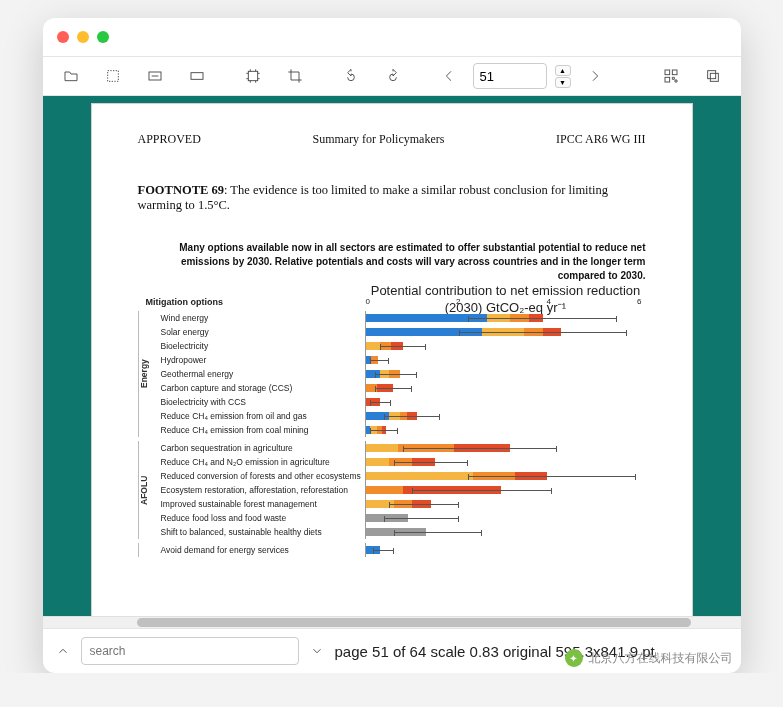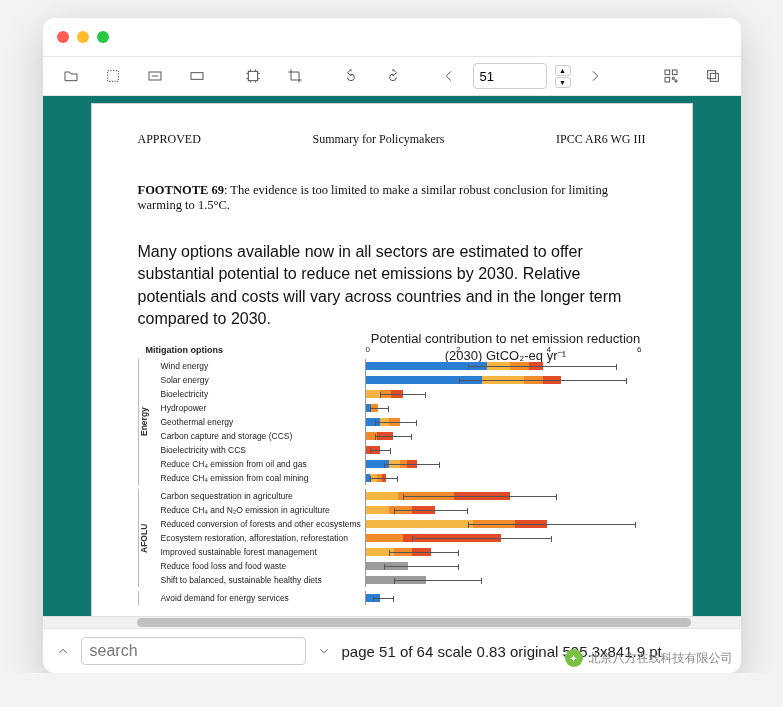--- a/index.html
+++ b/index.html
@@ -38,42 +38,42 @@
   .page-input{width:60px;height:24px;border:1px solid #ccc;border-radius:4px;padding:0 6px;font-size:13px;}
   .stepper{display:flex;flex-direction:column;gap:1px;margin-left:2px;}
   .stepper button{width:16px;height:11px;font-size:7px;line-height:1;border:1px solid #ccc;background:#fafafa;border-radius:3px;padding:0;}
   .viewport{height:520px;overflow:auto;background:#0f766e;position:relative;}
   .viewport::-webkit-scrollbar{width:10px;height:10px;}
   .viewport::-webkit-scrollbar-thumb{background:#bdbdbd;border-radius:6px;}
   .page{width:600px;min-height:840px;margin:8px auto 12px;background:#fff;box-shadow:0 0 0 1px var(--doc-shadow);padding:28px 46px 32px;box-sizing:border-box;font-family:"Times New Roman", serif;color:#111;}
   .pg-hdr{display:flex;justify-content:space-between;font-size:12px;margin-bottom:36px;}
   .footnote{font-size:12.5px;margin-bottom:28px;}
   .footnote b{font-weight:700;}
-  .para-head{font-family:Arial,Helvetica,sans-serif;font-size:16px;font-weight:400;line-height:1.4;margin:0 0 14px;}
+  .para-head{font-family:Arial,Helvetica,sans-serif;font-size:10px;font-weight:700;line-height:1.4;margin:0 0 14px;text-align:right;}
   .chart-wrap{font-family:Arial,Helvetica,sans-serif;}
   .chart-top{display:flex;font-size:9px;color:#222;}
   .left-col{width:220px;font-weight:700;padding-left:8px;}
   .right-head{position:relative;flex:1;font-weight:700;}
   .axis-title{position:absolute;left:0;right:0;top:-14px;text-align:center;font-weight:400;font-size:13px;}
   .ticks{display:flex;justify-content:space-between;font-weight:400;font-size:8px;padding-right:4px;}
   .sector{display:flex;margin-top:4px;}
   .sector-label{width:16px;writing-mode:vertical-rl;transform:rotate(180deg);text-align:center;font-size:8.5px;font-weight:700;color:#333;border-right:1px solid #bbb;padding:4px 0;}
   .rows{flex:1;}
   .row{display:flex;align-items:center;height:14px;}
   .row-label{width:204px;font-size:8.5px;color:#222;padding-left:6px;white-space:nowrap;overflow:hidden;text-overflow:ellipsis;}
   .row-bar{flex:1;position:relative;height:100%;border-left:1px solid #999;}
   .stack{position:absolute;top:3px;height:8px;display:flex;}
   .seg{height:100%;}
   .err{position:absolute;top:50%;height:0;border-top:1px solid #555;}
   .err:before,.err:after{content:"";position:absolute;top:-3px;width:0;height:6px;border-left:1px solid #555;}
   .err:before{left:0;} .err:after{right:0;}
   .hscroll{height:11px;background:#f0f0f0;border-top:1px solid #e0e0e0;position:relative;}
   .hthumb{position:absolute;left:94px;right:50px;top:1px;height:9px;background:#c0c0c0;border-radius:5px;}
   .footer{display:flex;align-items:center;gap:8px;padding:8px 10px;border-top:1px solid var(--toolbar-border);font-size:15px;color:#222;}
-  .search-input{flex:0 0 200px;height:26px;border:1px solid #ccc;border-radius:4px;padding:0 8px;font-size:16px;}
+  .search-input{flex:0 0 200px;height:26px;border:1px solid #ccc;border-radius:4px;padding:0 8px;font-size:12px;}
   .chev{width:20px;height:20px;display:flex;align-items:center;justify-content:center;color:var(--icon-color);}
   .chev svg{width:14px;height:14px;stroke:currentColor;fill:none;stroke-width:1.6;}
   .status{flex:1;white-space:nowrap;overflow:hidden;}
   .watermark{position:absolute;right:8px;bottom:6px;display:flex;align-items:center;gap:6px;font-size:12px;color:#888;pointer-events:none;}
   .wm-ico{width:18px;height:18px;border-radius:50%;background:#7bc043;display:flex;align-items:center;justify-content:center;color:#fff;font-size:10px;}
 </style>
 </head>
 <body>
 
 <div class="window">

